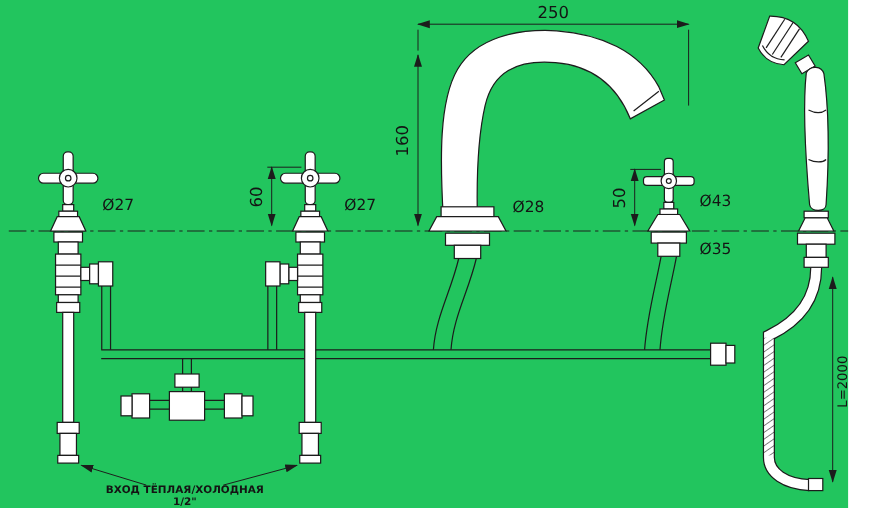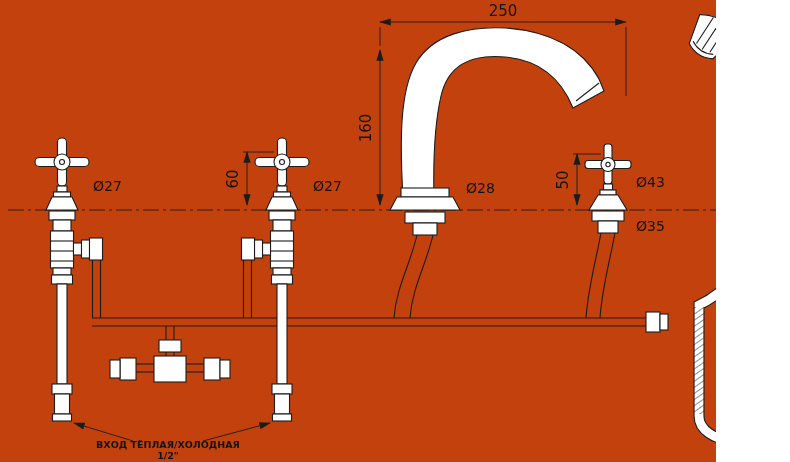--- a/index.html
+++ b/index.html
@@ -1,16 +1,16 @@
 <!DOCTYPE html>
 <html><head>
 <meta charset="utf-8">
 <style>
   html,body { margin:0; padding:0; background:#ffffff; }
-  .drawing-wrap { width:716px; height:462px; background:#c2410c; position:relative; overflow:hidden; }
+  .drawing-wrap { width:771px; height:462px; background:#22c55e; position:relative; overflow:hidden; }
   svg { display:block; }
   .ln  { stroke:#1c1c1c; stroke-width:1.1; fill:none; }
   .fw  { stroke:#1c1c1c; stroke-width:1.1; fill:#ffffff; }
   .dimln { stroke:#1c1c1c; stroke-width:0.9; fill:none; }
   .cl  { stroke:#1c1c1c; stroke-width:0.9; fill:none; stroke-dasharray:16 4 3 4; }
   text { fill:#141414; font-family:"DejaVu Sans", sans-serif; }
   .dim-text  { font-size:15px; }
   .dia-text  { font-size:14px; }
   .hose-text { font-size:12px; }
   .caption   { font-size:9.5px; font-weight:bold; }

